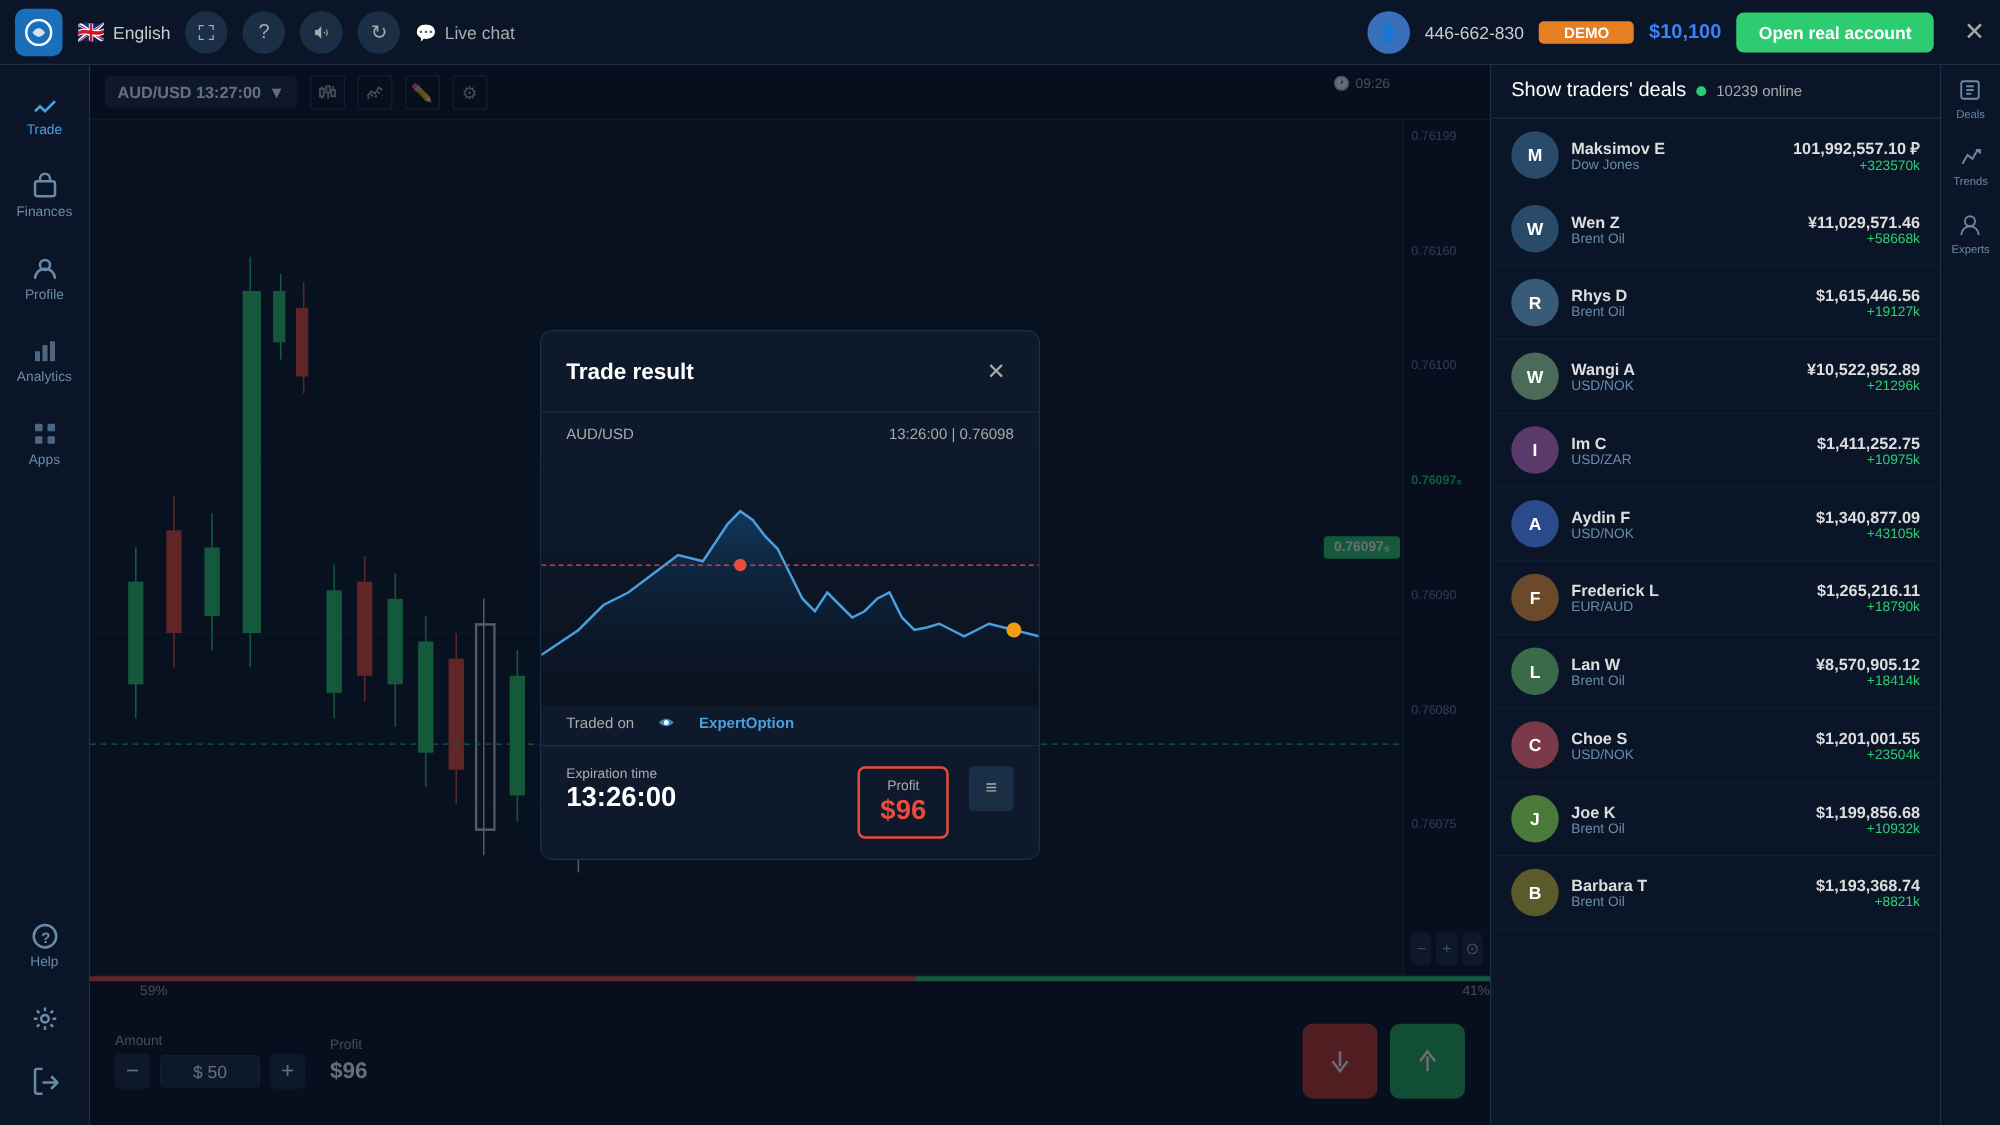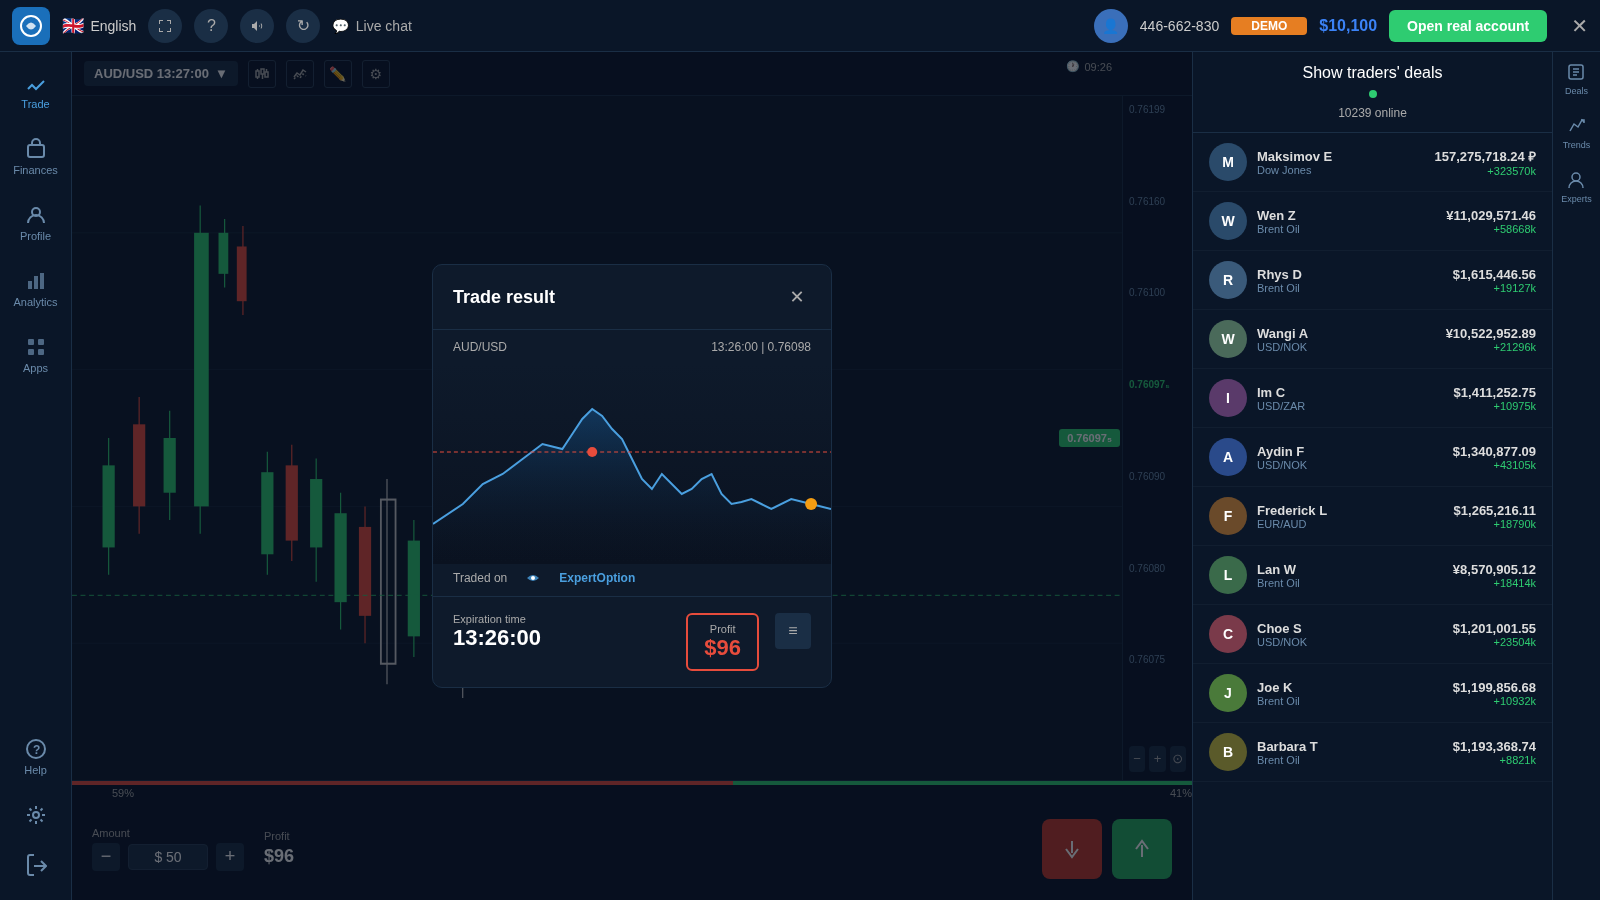--- a/index.html
+++ b/index.html
@@ -300,21 +300,20 @@
       width: 360px;
       height: calc(900px - 52px);
       background: #0a1628;
       border-left: 1px solid #1a2e45;
       overflow-y: auto;
     }
     .right-panel-header {
       display: flex; align-items: center; gap: 8px;
       padding: 12px 16px;
       border-bottom: 1px solid #1a2e45;
-      flex-direction: column;
     }
     .online-dot { width: 8px; height: 8px; border-radius: 50%; background: #2ecc71; }
     .online-count { font-size: 12px; color: #aaa; }
     .trader-item {
       display: flex;
       align-items: center;
       gap: 10px;
       padding: 10px 16px;
       border-bottom: 1px solid #111e30;
       cursor: pointer;
@@ -777,21 +776,21 @@
   </div>
 
   <div>
     <div class="trader-item">
       <div class="trader-avatar">M</div>
       <div class="trader-info">
         <div class="trader-name">Maksimov E</div>
         <div class="trader-pair">Dow Jones</div>
       </div>
       <div class="trader-stats">
-        <div class="trader-amount">157,275,718.24 ₽</div>
+        <div class="trader-amount">101,992,557.10 ₽</div>
         <div class="trader-change">+323570k</div>
       </div>
     </div>
     <div class="trader-item">
       <div class="trader-avatar">W</div>
       <div class="trader-info">
         <div class="trader-name">Wen Z</div>
         <div class="trader-pair">Brent Oil</div>
       </div>
       <div class="trader-stats">

